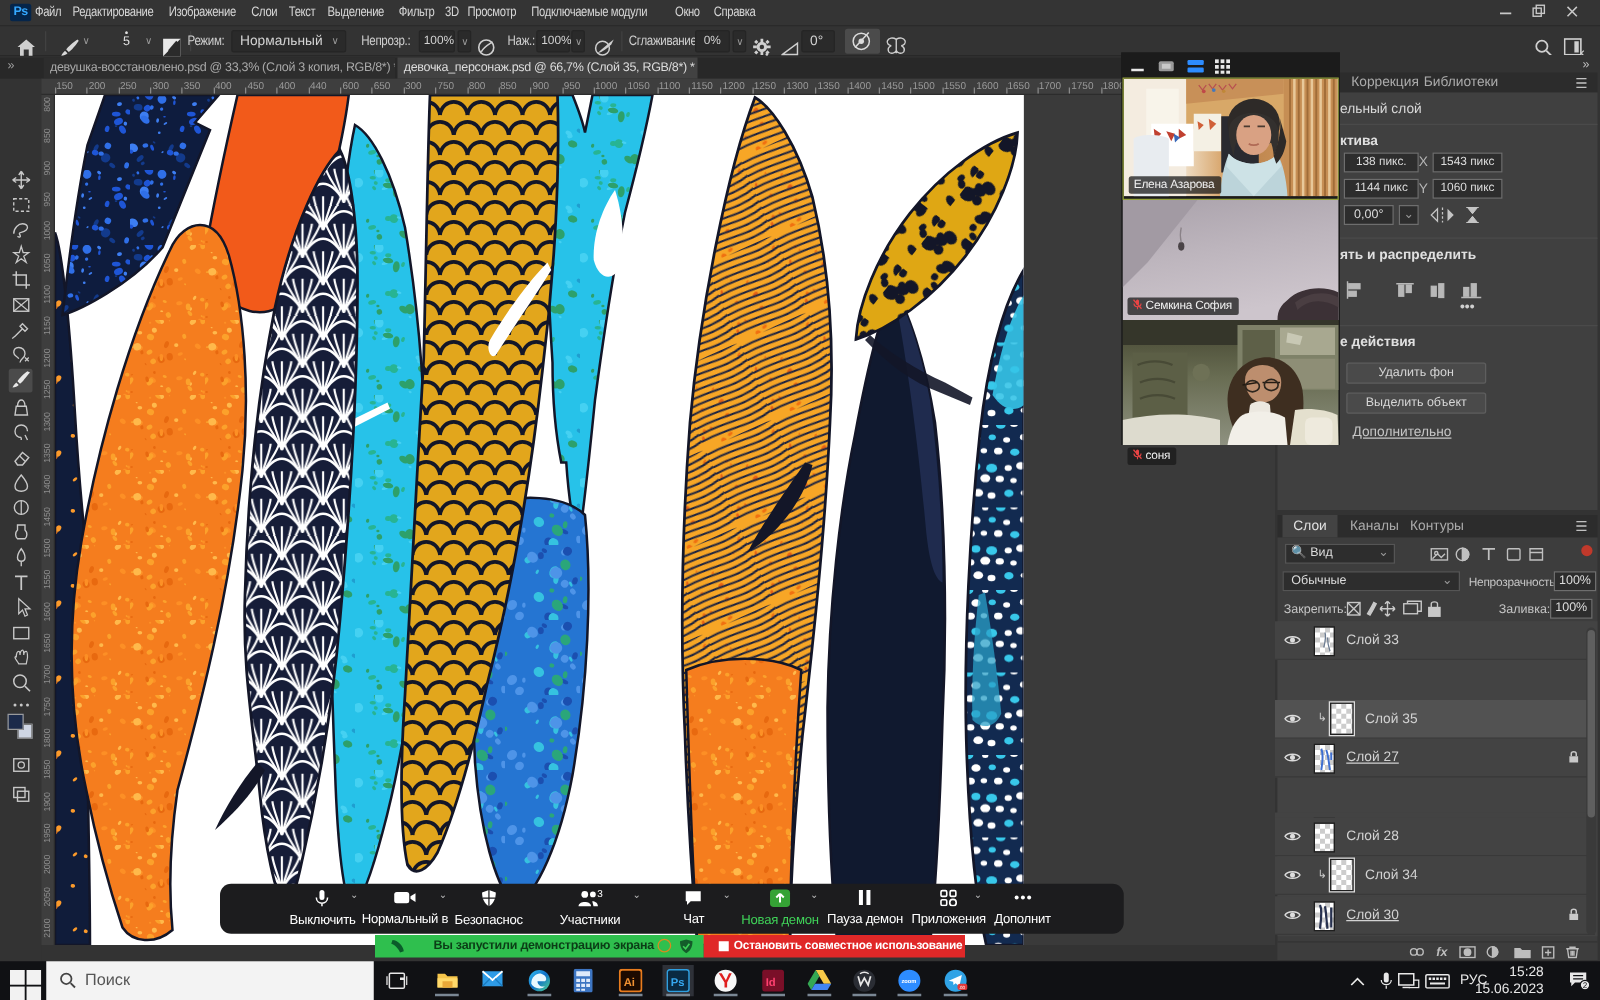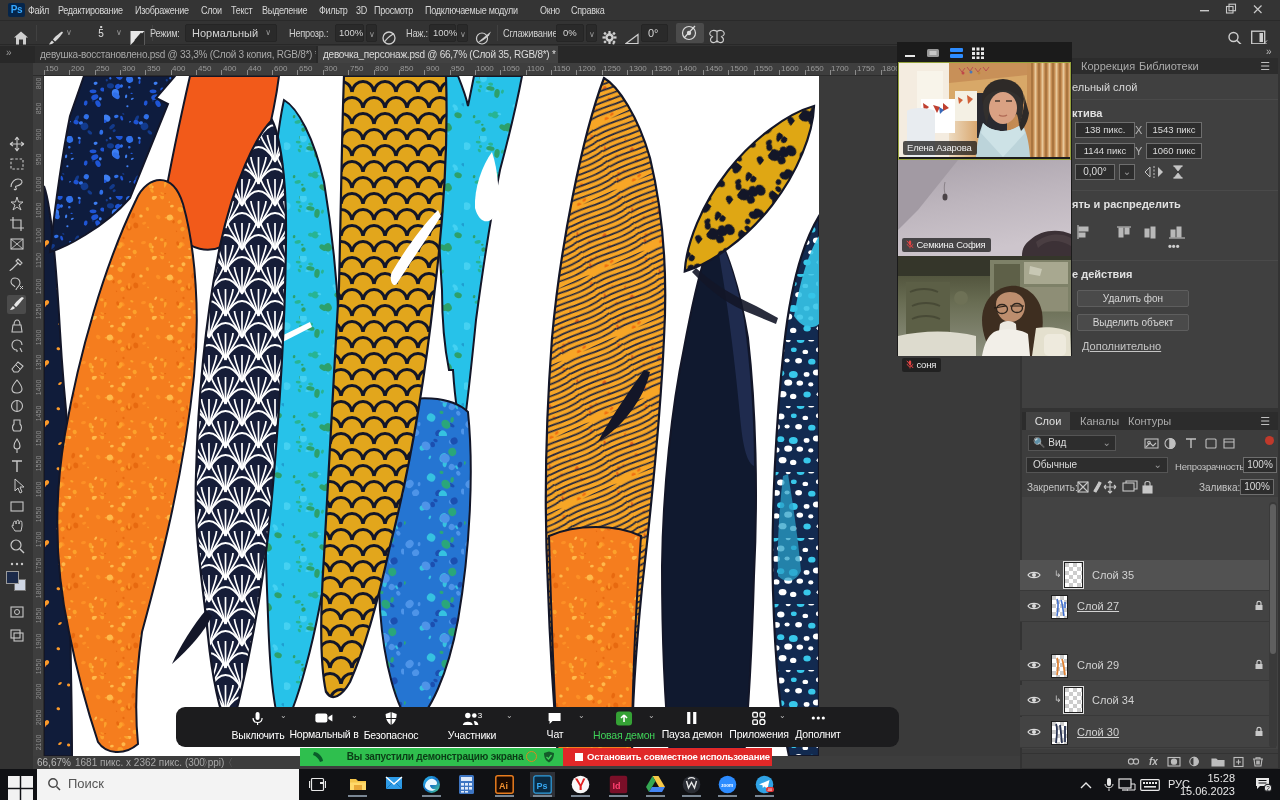--- a/index.html
+++ b/index.html
@@ -738,26 +738,20 @@
       </div>
       <div class="tool" style="top:540px"><svg width="18" height="18" viewBox="0 0 18 18">
           <rect x="3" y="4" width="12" height="10" fill="none" stroke="#c8c8c8" stroke-width="1.1"></rect>
           <circle cx="9" cy="9" r="2.5" fill="none" stroke="#c8c8c8" stroke-width="1"></circle>
         </svg></div>
       <div class="tool" style="top:562px"><svg width="18" height="18" viewBox="0 0 18 18">
           <rect x="3" y="5" width="9" height="8" fill="none" stroke="#c8c8c8" stroke-width="1.1"></rect>
           <rect x="6" y="8" width="9" height="8" fill="none" stroke="#c8c8c8" stroke-width="1.1"></rect>
         </svg></div>
     </div>
-  <div id="statusbar">
-      <span style="position:absolute;left:4px">66,67%</span>
-<span style="position:absolute;left:42px;color:#a8a8a8">1681 пикс. x 2362 пикс. (300 ppi)</span>
-<span style="position:absolute;left:170px;color:#a8a8a8">〉</span>
-<span style="position:absolute;left:190px;color:#787878">〈</span>
-    </div>
   <div id="rightwrap">
       <span style="position:absolute;left:246px;top:2px;color:#bbb;font-size:10px">»</span>
       <div class="ptabs" style="top:14px">
         <span style="position:absolute;left:59px;top:2px">Коррекция</span>
         <span style="position:absolute;left:117px;top:2px">Библиотеки</span>
         <span style="position:absolute;right:8px;top:2px;color:#c0c0c0">☰</span>
       </div>
       <div class="panel" style="top:30px;height:334px">
         <div style="position:absolute;left:0;top:0;width:256px;height:26px;border-bottom:1px solid #4a4a4a">
           <span style="position:absolute;left:50px;top:7px;color:#d8d8d8">ельный слой</span>
@@ -839,20 +833,32 @@
             <rect x="46" y="3" width="11" height="8"></rect>
             <path d="M49 3 L49 1 L60 1 L60 9 L57 9"></path>
             <rect x="66" y="6" width="9" height="7" fill="#c8c8c8"></rect>
             <path d="M68 6 L68 3 C68 1 73 1 73 3 L73 6"></path>
           </g>
         </svg>
         <span style="position:absolute;left:177px;top:52px;font-size:10px;color:#c5c5c5">Заливка:</span>
         <div class="pinput" style="left:218px;top:49px;width:34px">100%</div>
       </div>
       <div style="position:absolute;left:2px;top:453px;width:256px;height:252px;background:#434343;overflow:hidden"></div>
+      <div class="lrow" style="top:453px">
+        <svg class="leye" width="14" height="12" viewBox="0 0 14 12">
+          <path d="M1 6 C3 2.5 11 2.5 13 6 C11 9.5 3 9.5 1 6 Z" fill="none" stroke="#dcdcdc" stroke-width="1.2"></path>
+          <circle cx="7" cy="6" r="2" fill="#dcdcdc"></circle>
+        </svg>
+        <div class="lthumb">
+          <svg style="position:absolute;left:0;top:0" width="17" height="24" viewBox="0 0 17 24">
+            <path d="M8 4 C9 7 8 12 7 16 M10 8 C10 12 11 16 12 19" stroke="#6a7a90" fill="none"></path>
+          </svg>
+        </div>
+        <span class="lname" style="left:57px;">Слой 33</span>
+      </div>
       <div class="lrow sel" style="top:515.8px">
         <svg class="leye" width="14" height="12" viewBox="0 0 14 12">
           <path d="M1 6 C3 2.5 11 2.5 13 6 C11 9.5 3 9.5 1 6 Z" fill="none" stroke="#dcdcdc" stroke-width="1.2"></path>
           <circle cx="7" cy="6" r="2" fill="#dcdcdc"></circle>
         </svg>
         <span style="position:absolute;left:34px;top:9px;color:#c9c9c9;font-size:9px">↳</span>
         <div class="lthumb" style="left:44px;top:2px;width:19px;height:26px;outline:1px solid #ddd"></div>
         <span class="lname" style="left:72px;">Слой 35</span>
       </div>
       <div class="lrow" style="top:547.1999999999999px">
@@ -879,20 +885,28 @@
         <div class="lthumb">
           <svg style="position:absolute;left:0;top:0" width="17" height="24" viewBox="0 0 17 24">
             <path d="M5 3 C7 7 6 14 5 20 M10 4 C12 9 12 15 13 20" stroke="#e08030" fill="none" stroke-width="1.8"></path>
           </svg>
         </div>
         <span class="lname" style="left:57px;">Слой 29</span>
         <svg class="llock" width="10" height="11" viewBox="0 0 10 11">
           <rect x="1.5" y="5" width="7" height="5" fill="#c9c9c9"></rect>
           <path d="M3 5 L3 3 C3 0.8 7 0.8 7 3 L7 5" stroke="#c9c9c9" fill="none" stroke-width="1.2"></path>
         </svg>
+      </div>
+      <div class="lrow" style="top:609.9999999999999px">
+        <svg class="leye" width="14" height="12" viewBox="0 0 14 12">
+          <path d="M1 6 C3 2.5 11 2.5 13 6 C11 9.5 3 9.5 1 6 Z" fill="none" stroke="#dcdcdc" stroke-width="1.2"></path>
+          <circle cx="7" cy="6" r="2" fill="#dcdcdc"></circle>
+        </svg>
+        <div class="lthumb"></div>
+        <span class="lname" style="left:57px;">Слой 28</span>
       </div>
       <div class="lrow" style="top:641.3999999999999px">
         <svg class="leye" width="14" height="12" viewBox="0 0 14 12">
           <path d="M1 6 C3 2.5 11 2.5 13 6 C11 9.5 3 9.5 1 6 Z" fill="none" stroke="#dcdcdc" stroke-width="1.2"></path>
           <circle cx="7" cy="6" r="2" fill="#dcdcdc"></circle>
         </svg>
         <span style="position:absolute;left:34px;top:9px;color:#c9c9c9;font-size:9px">↳</span>
         <div class="lthumb" style="left:44px;top:2px;width:19px;height:26px;outline:1px solid #ddd"></div>
         <span class="lname" style="left:72px;">Слой 34</span>
       </div>

